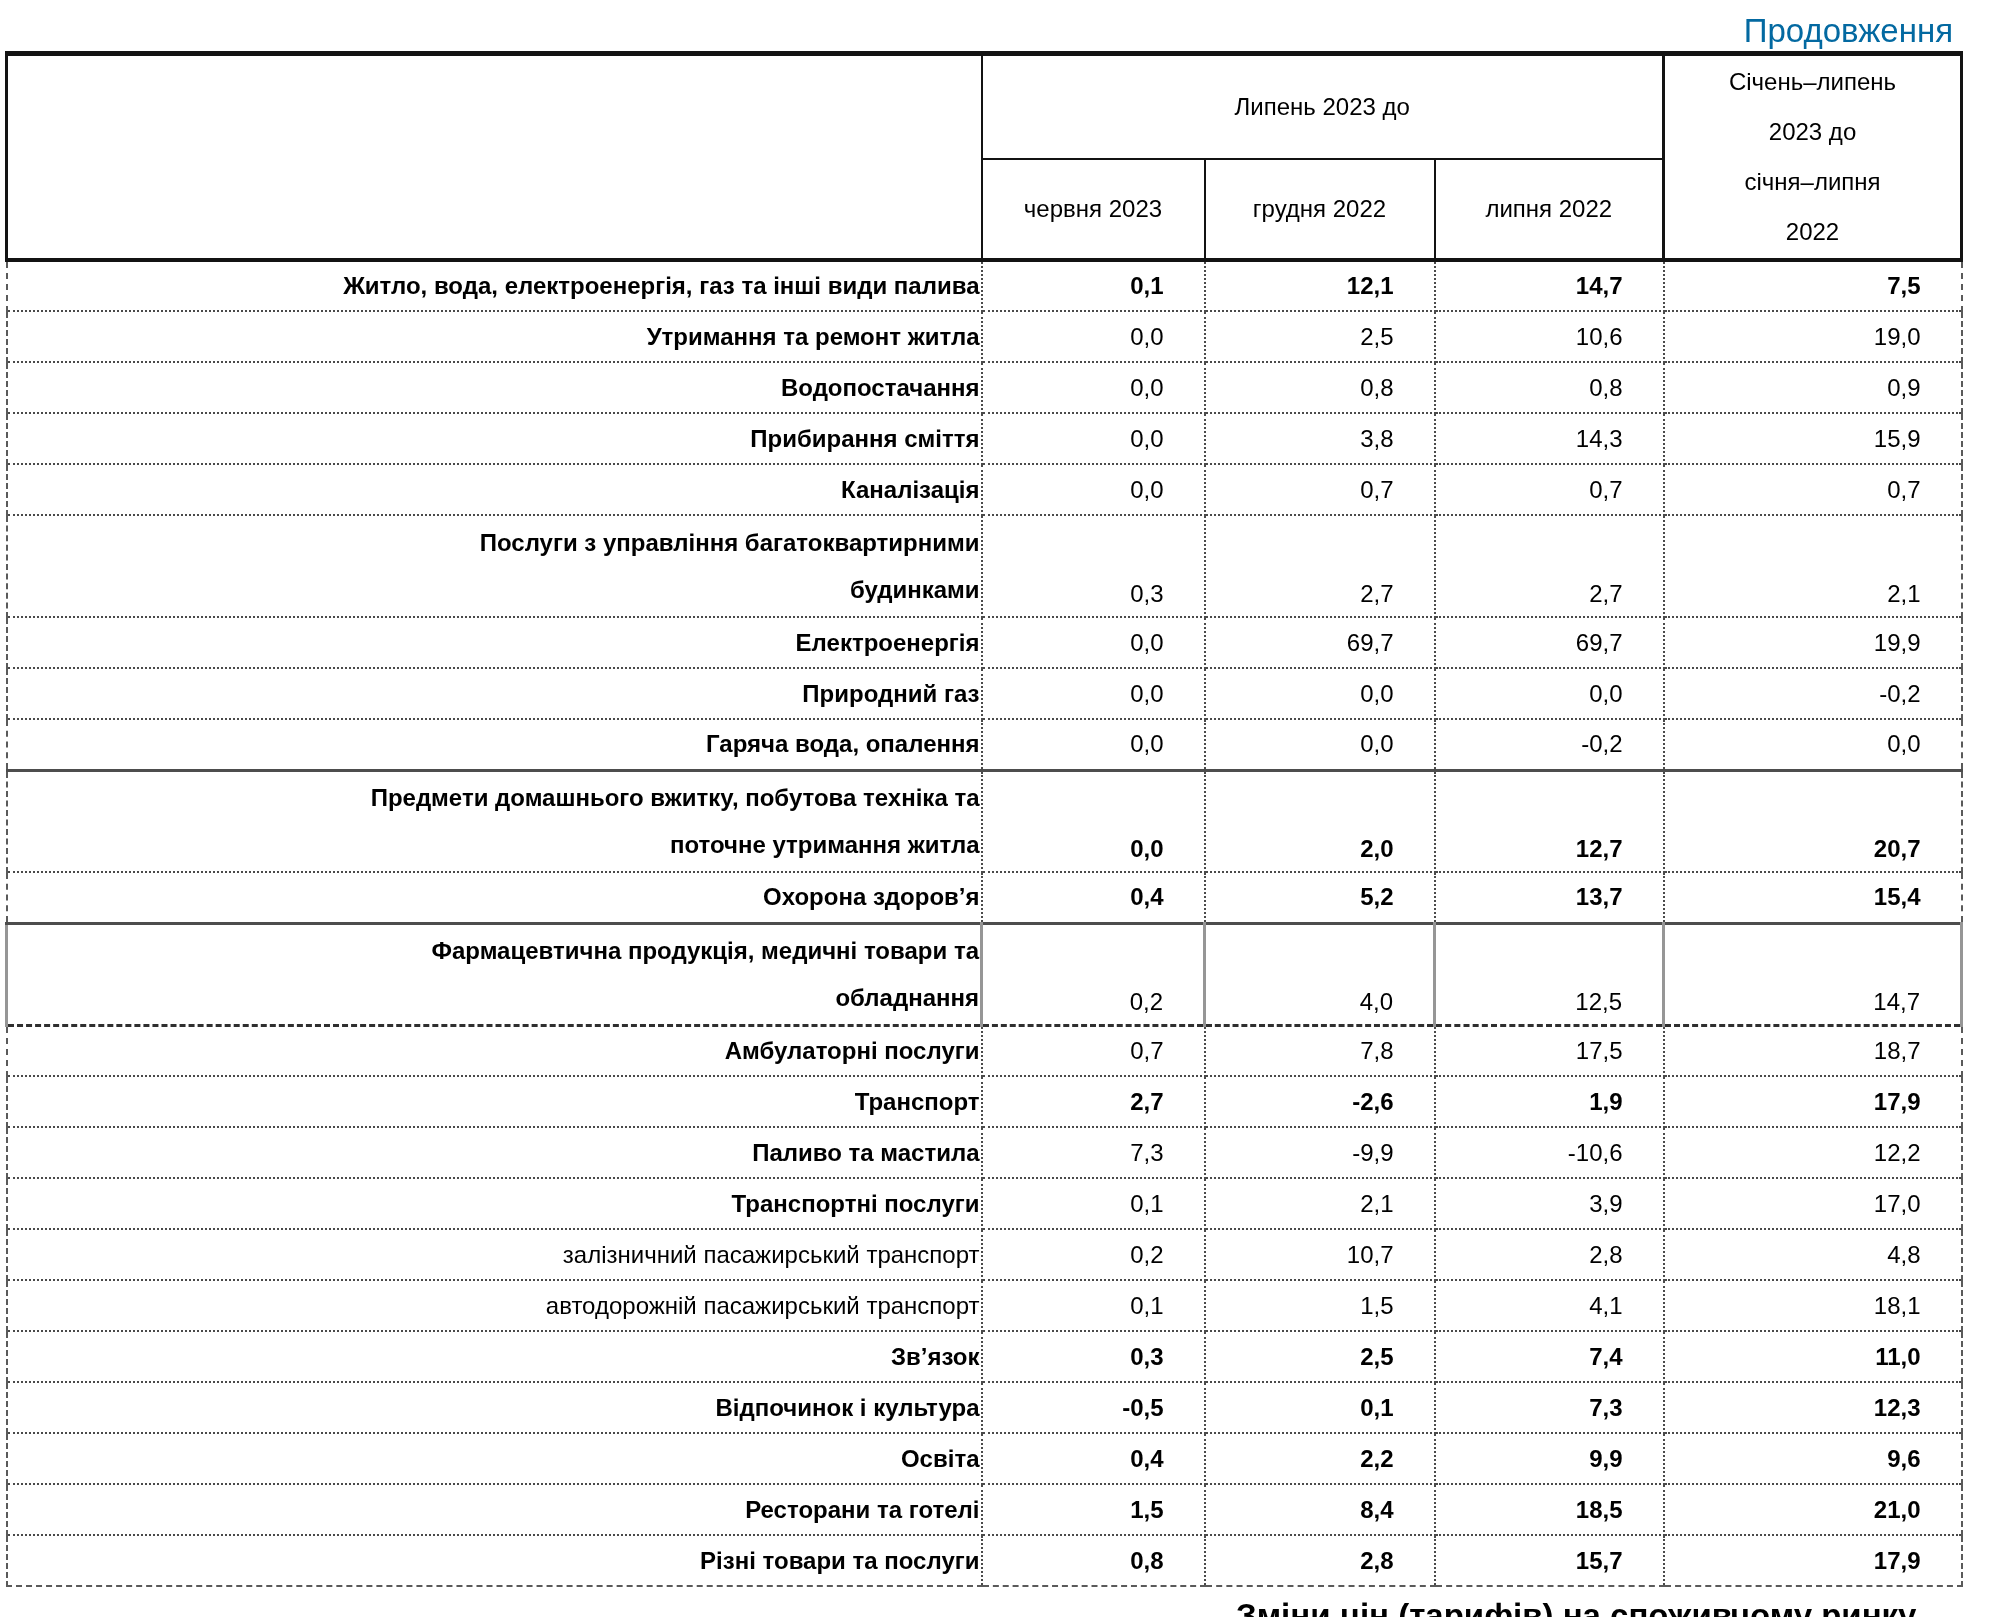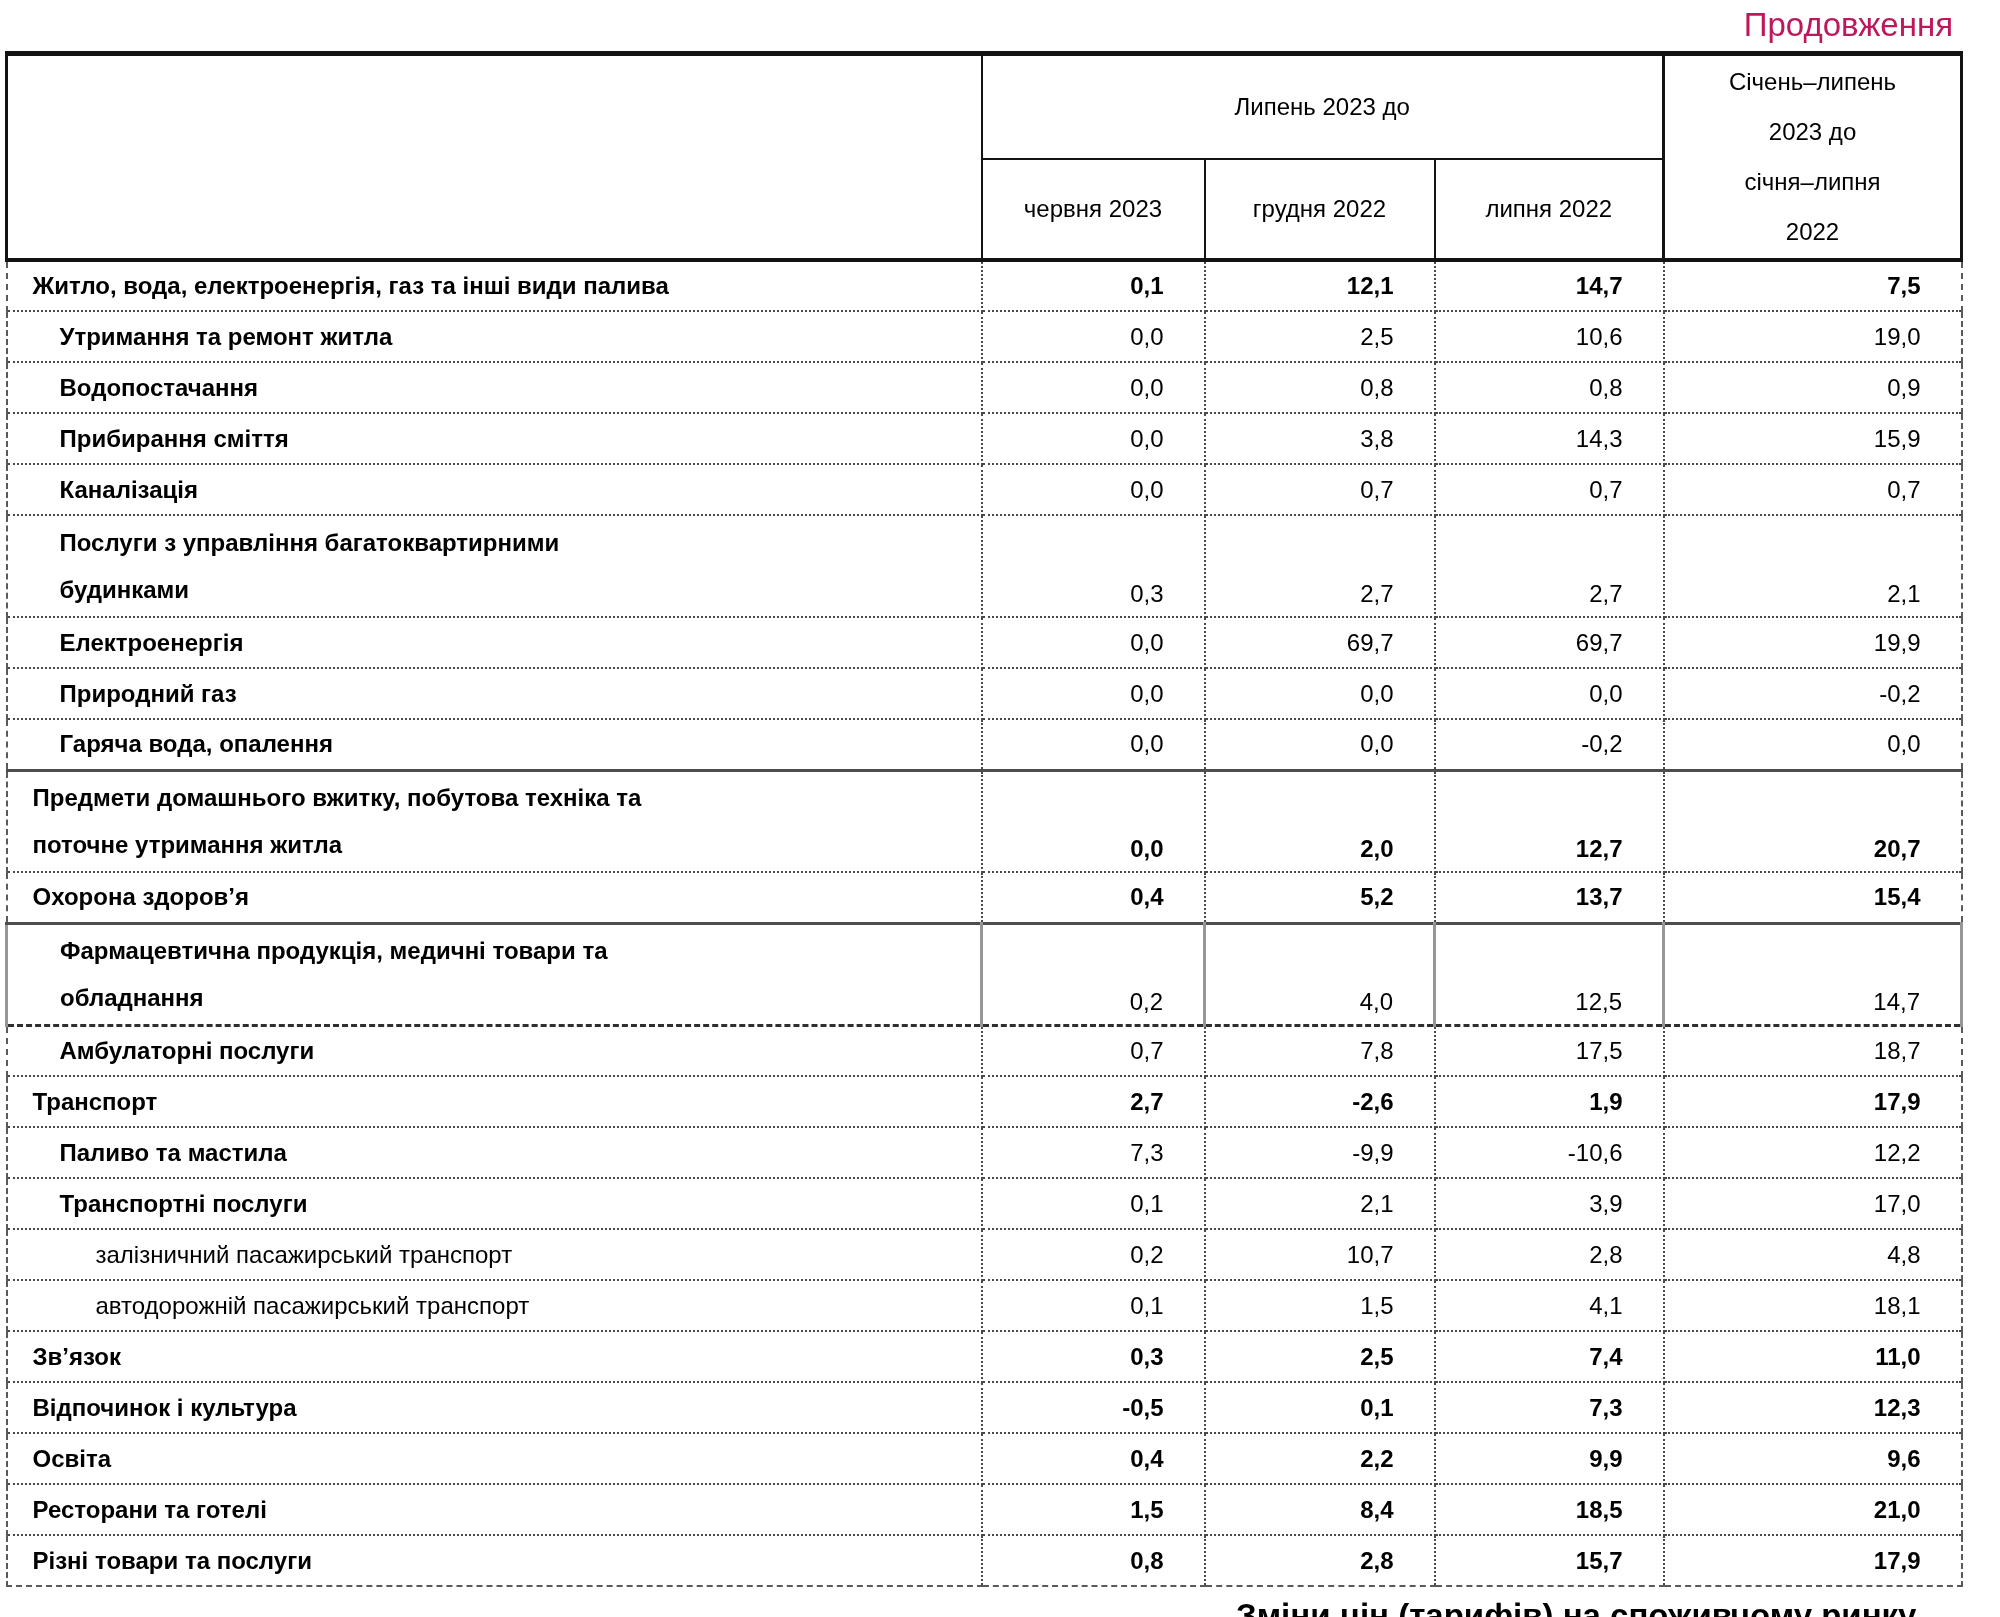--- a/index.html
+++ b/index.html
@@ -1,21 +1,21 @@
 <!DOCTYPE html>
 <html><head>
 <meta charset="utf-8">
 <style>
   html,body{margin:0;padding:0;background:#ffffff;}
   body{
     width:2000px;height:1617px;position:relative;overflow:hidden;
     font-family:"Liberation Sans", sans-serif;color:#000;
   }
   .continuation{
-    position:absolute;top:6px;right:47px;font-size:33px;color:#be185d;
+    position:absolute;top:12px;right:47px;font-size:33px;color:#0369a1;
   }
   table.cpi{
     position:absolute;left:5px;top:51px;width:1955px;
     border-collapse:collapse;table-layout:fixed;
     border-top:5px solid #131313;
     font-size:24px;
   }
   col.c-name{width:975px;}
   col.c-v1{width:223px;}
   col.c-v2{width:230px;}
@@ -33,21 +33,21 @@
   thead tr.h2{height:99px;}
   thead td.group-h{border-bottom:2px solid #131313;}
   thead tr.h2 td{border-bottom:4px solid #131313;}
   thead td.name-h, thead td.last-h{border-bottom:4px solid #131313;}
 
   tbody td{
     border:2px dotted #4a4a4a;
     vertical-align:middle;background:#fff;
   }
   tbody td.name{
-    text-align:left;white-space:nowrap;overflow:hidden;
+    text-align:right;white-space:nowrap;overflow:hidden;
   }
   tbody td.name .lbl-line{white-space:nowrap;}
   tbody tr.tall td.name{line-height:47px;}
   tbody td.lvl0{padding-left:25px;}
   tbody td.lvl1{padding-left:52px;font-weight:bold;}
   tbody td.lvl2{padding-left:88px;}
   tbody td.val{text-align:right;padding-right:40px;}
   tbody tr.bold td{font-weight:bold;}
   tbody tr.tall td.val{vertical-align:bottom;padding-bottom:8px;}
   tbody td:first-child{border-left:2px dashed #5a5a5a;}

